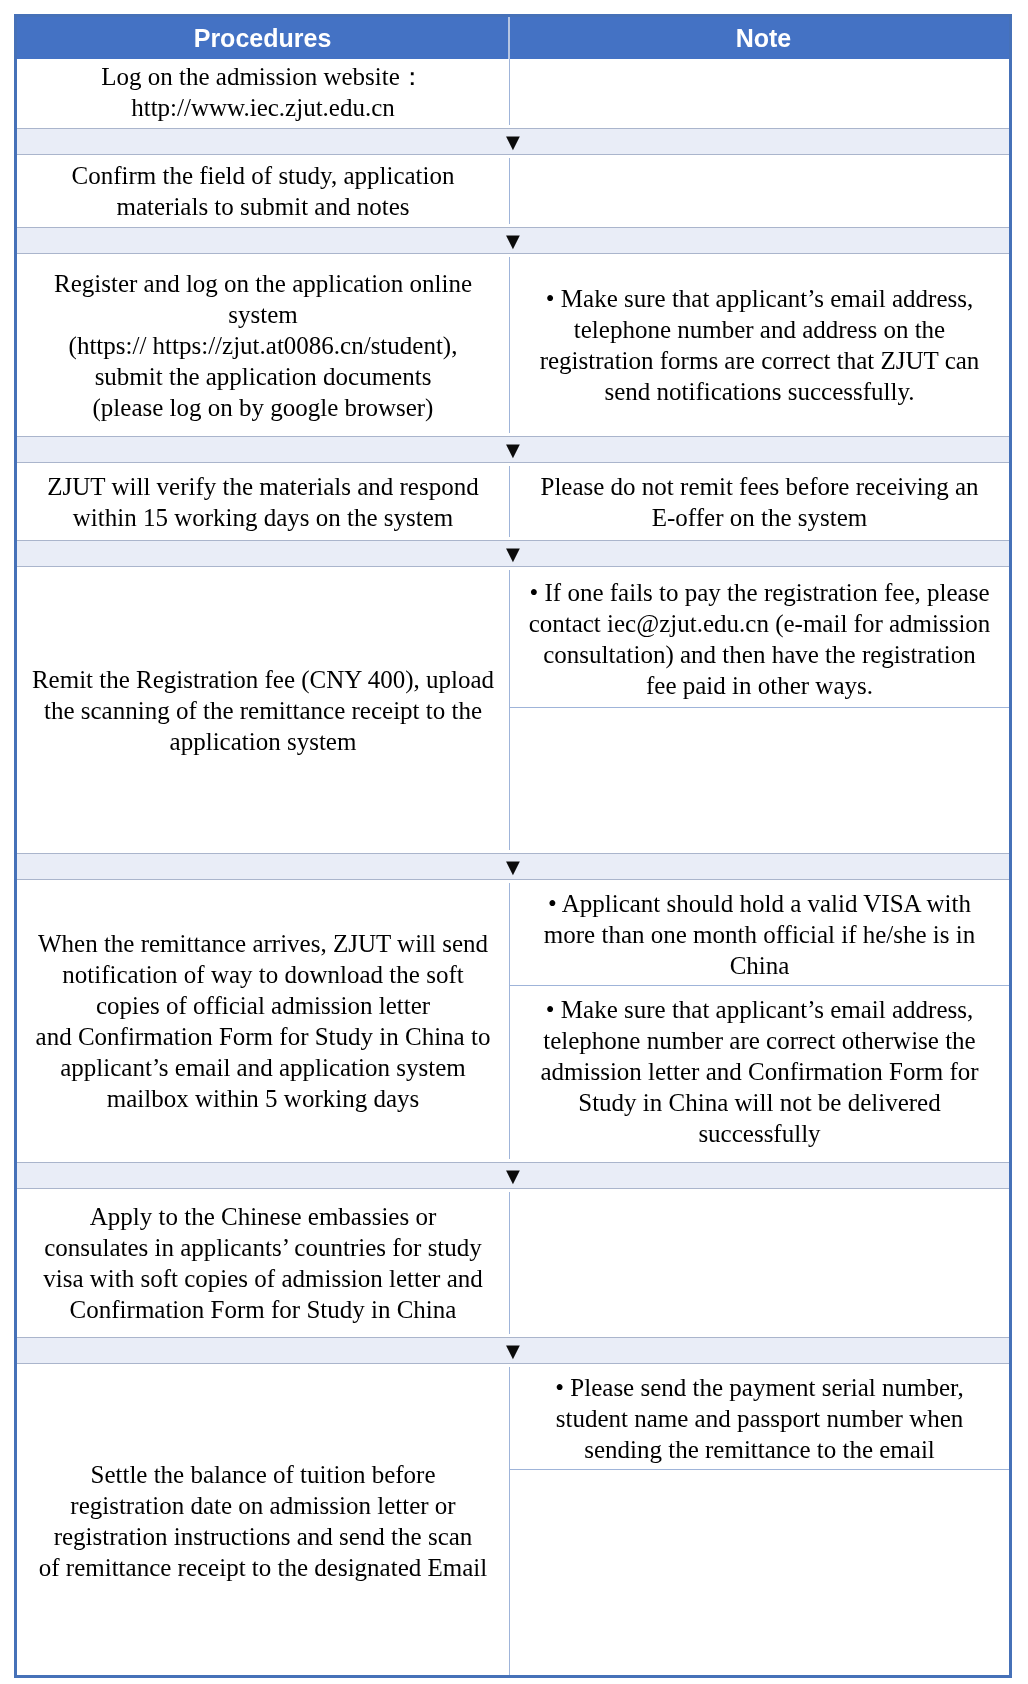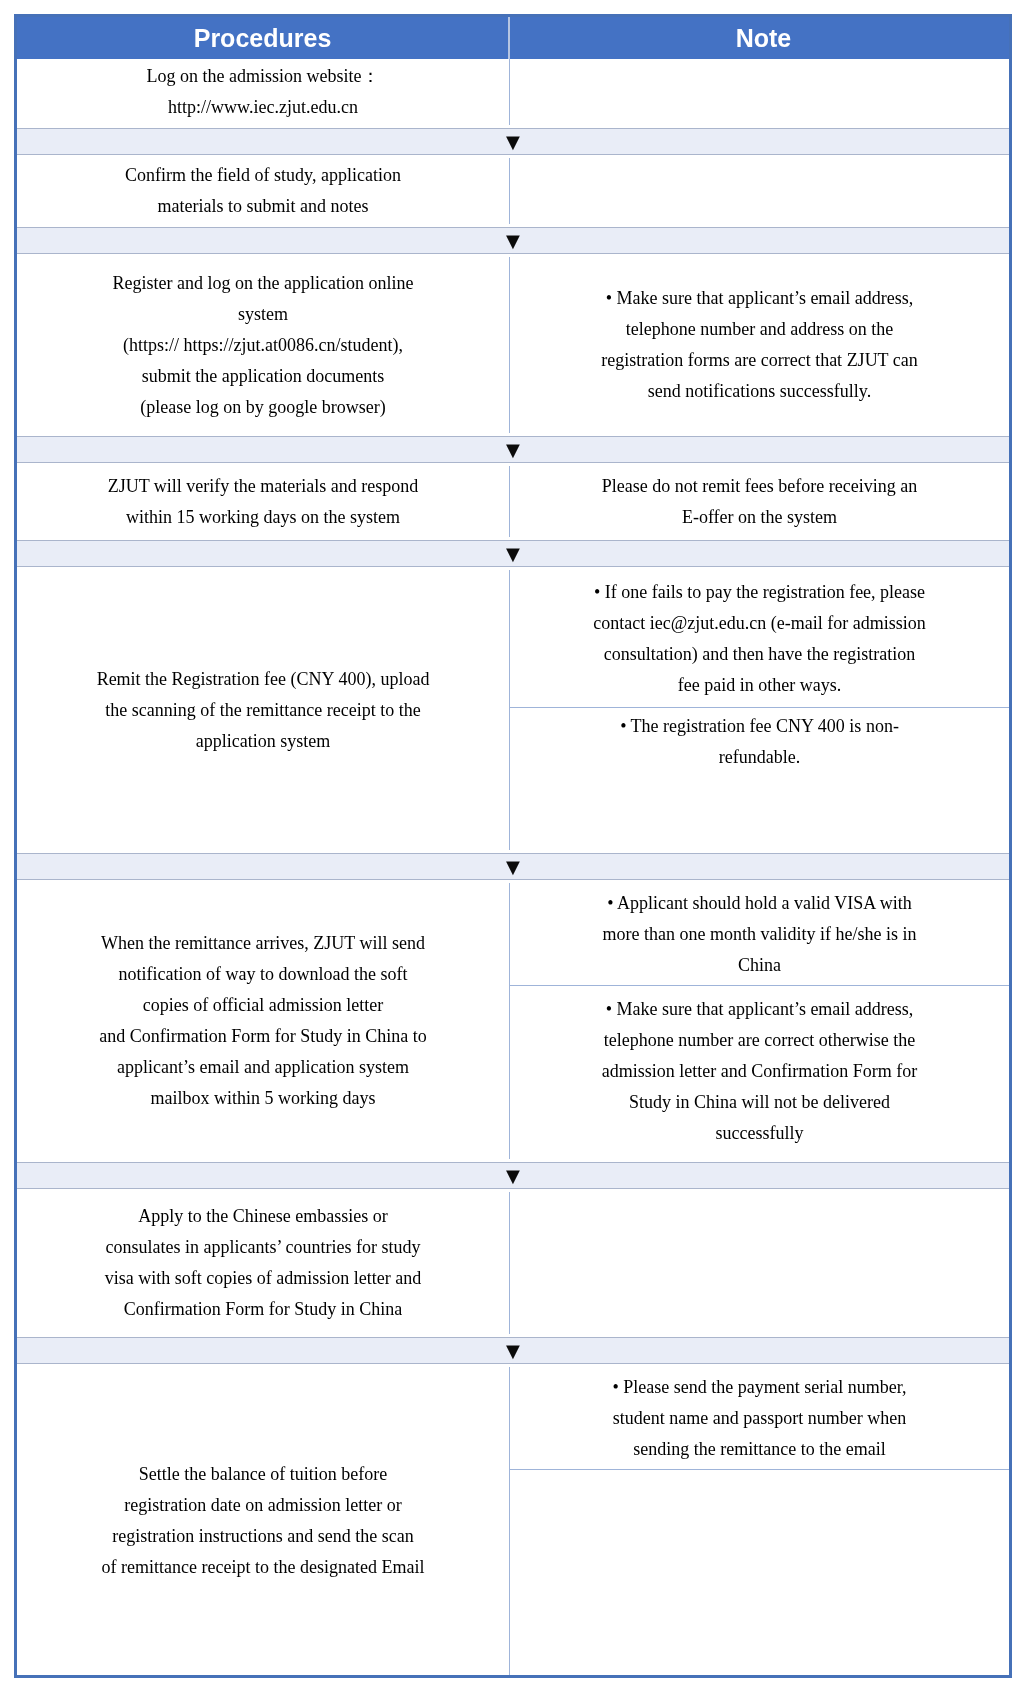--- a/index.html
+++ b/index.html
@@ -23,21 +23,21 @@
   .header-cell {
     display:flex; align-items:center; justify-content:center;
   }
   .header-cell.proc { width:49.7%; border-right:2px solid #b6c5e2; }
   .header-cell.note { flex:1; }
 
   .step-row { display:flex; }
   .cell {
     display:flex; align-items:center; justify-content:center;
     text-align:center;
-    font-size:18px; line-height:31px;
+    font-size:25px; line-height:31px;
     white-space:pre-line;
     padding:2px 8px;
   }
   .proc-cell { width:49.7%; border-right:1.5px solid #9fb4d9; }
   .note-col { flex:1; display:flex; flex-direction:column; }
   .note-sub { border-bottom:1.5px solid #9fb4d9; }
   .note-sub.last { border-bottom:none; }
   .note-single { flex:1; }
 
   .arrow-row {
@@ -119,39 +119,37 @@
 
   <div class="step-row" style="min-height:280px">
     <div class="cell proc-cell">Remit the Registration fee (CNY 400), upload
 the scanning of the remittance receipt to the
 application system</div>
     <div class="note-col">
       <div class="cell note-sub" style="min-height:138px">• If one fails to pay the registration fee, please
 contact iec@zjut.edu.cn (e-mail for admission
 consultation) and then have the registration
 fee paid in other ways.</div>
-      <div class="cell note-sub last" style="min-height:68px">• The registration fee CNY 400 is non-
-refundable.</div>
     </div>
   </div>
 
   <div class="arrow-row">
     <span class="arrow-glyph">▼</span>
   </div>
 
   <div class="step-row" style="min-height:276px">
     <div class="cell proc-cell">When the remittance arrives, ZJUT will send
 notification of way to download the soft
 copies of official admission letter
 and Confirmation Form for Study in China to
 applicant’s email and application system
 mailbox within 5 working days</div>
     <div class="note-col">
       <div class="cell note-sub" style="min-height:103px">• Applicant should hold a valid VISA with
-more than one month validity if he/she is in
+more than one month official if he/she is in
 China</div>
       <div class="cell note-sub last" style="min-height:171px">• Make sure that applicant’s email address,
 telephone number are correct otherwise the
 admission letter and Confirmation Form for
 Study in China will not be delivered
 successfully</div>
     </div>
   </div>
 
   <div class="arrow-row">

